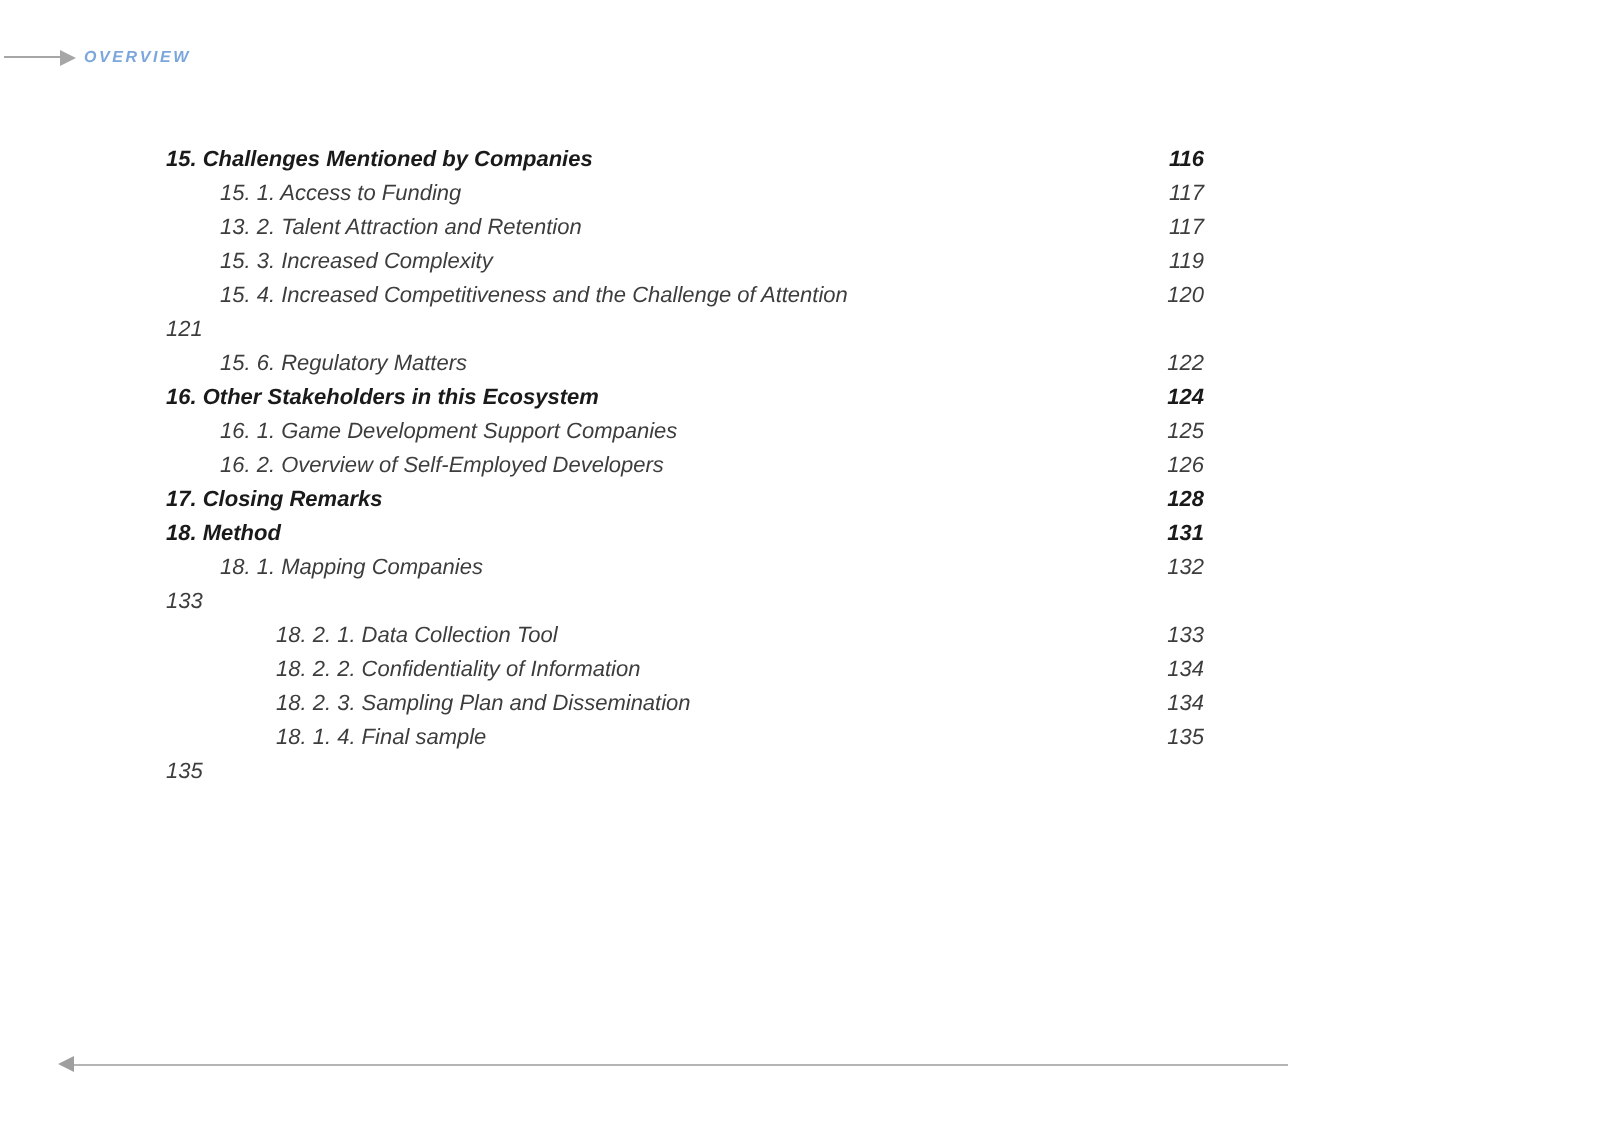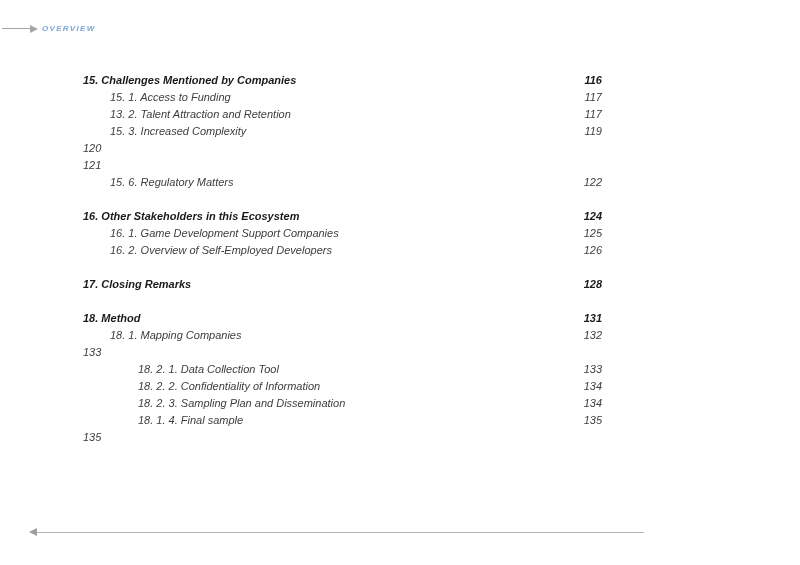--- a/index.html
+++ b/index.html
@@ -32,21 +32,21 @@
     border-left:5px solid transparent; border-right:5px solid transparent; border-bottom:8px solid #2628d0;
   }
 
   
   .toc { position:absolute; left:83px; top:72px; width:519px; }
   .toc-row {
     display:flex; justify-content:space-between; align-items:flex-end;
     height:17px; line-height:17px; font-size:11px; color:#3d3d3d; cursor:default;
   }
   .toc-row.bold { font-weight:bold; color:#1a1a1a; }
-  .toc-row.gap { margin-top:17px; }
+  .toc-row.gap { }
   .toc-row.level-2 .toc-text { padding-left:27px;margin-top:40px; }
   .toc-row.level-3 .toc-text { padding-left:55px; }
   .toc-text { white-space:nowrap; }
   .toc-page { text-align:right; }
 
   
   .footer-line-bottom { position:absolute; left:37px; top:532px; width:665px; height:1px; background:#b5b5b5; }
   .footer-arrow-left {
     position:absolute; left:29px; top:528px; width:0; height:0;
     border-top:4px solid transparent; border-bottom:4px solid transparent; border-right:8px solid #9e9e9e;
@@ -92,20 +92,21 @@
       </div>
       <div class="toc-row level-2">
         <span class="toc-text">13. 2. Talent Attraction and Retention</span>
         <span class="toc-page">117</span>
       </div>
       <div class="toc-row level-2">
         <span class="toc-text">15. 3. Increased Complexity</span>
         <span class="toc-page">119</span>
       </div>
       <div class="toc-row level-2">
+        <span class="toc-text">15. 4. Increased Competitiveness and the Challenge of Attention</span>
         <span class="toc-page">120</span>
       </div>
       <div class="toc-row level-2">
         <span class="toc-page">121</span>
       </div>
       <div class="toc-row level-2">
         <span class="toc-text">15. 6. Regulatory Matters</span>
         <span class="toc-page">122</span>
       </div>
       <div class="toc-row level-1 bold gap">

